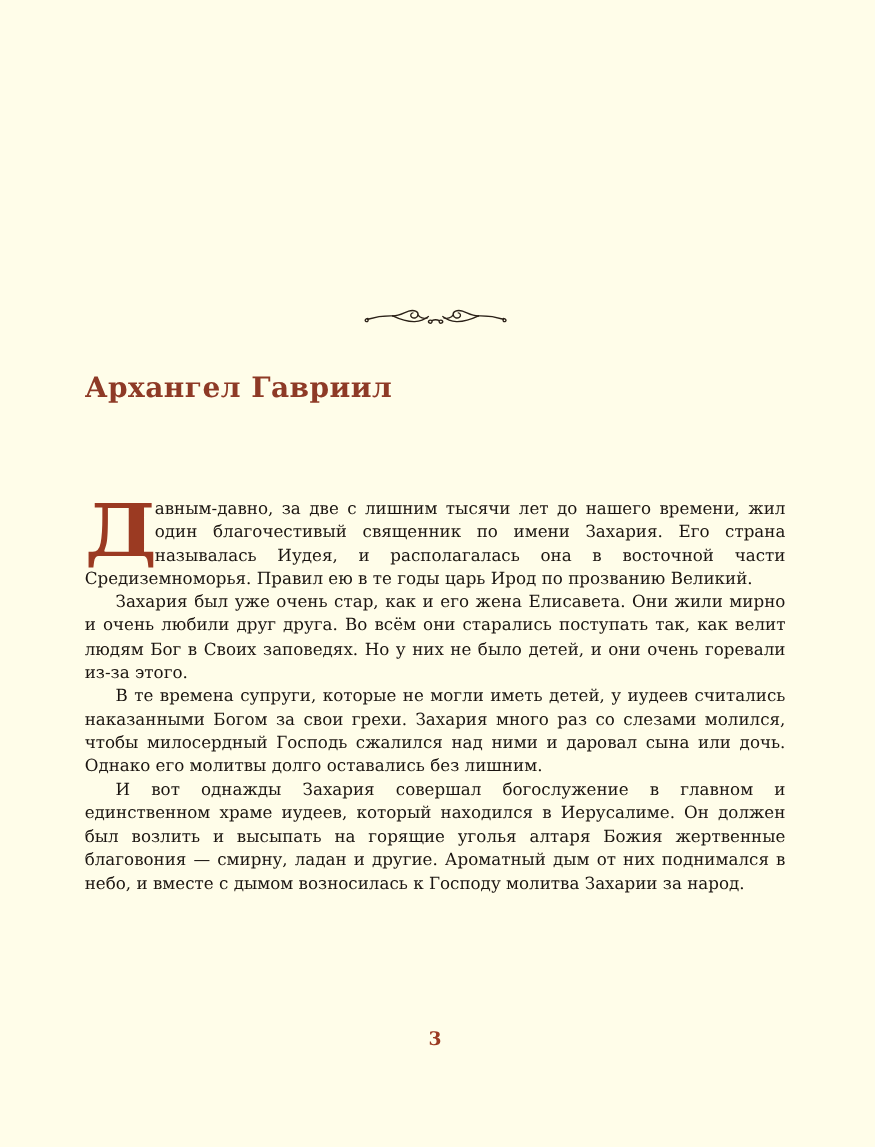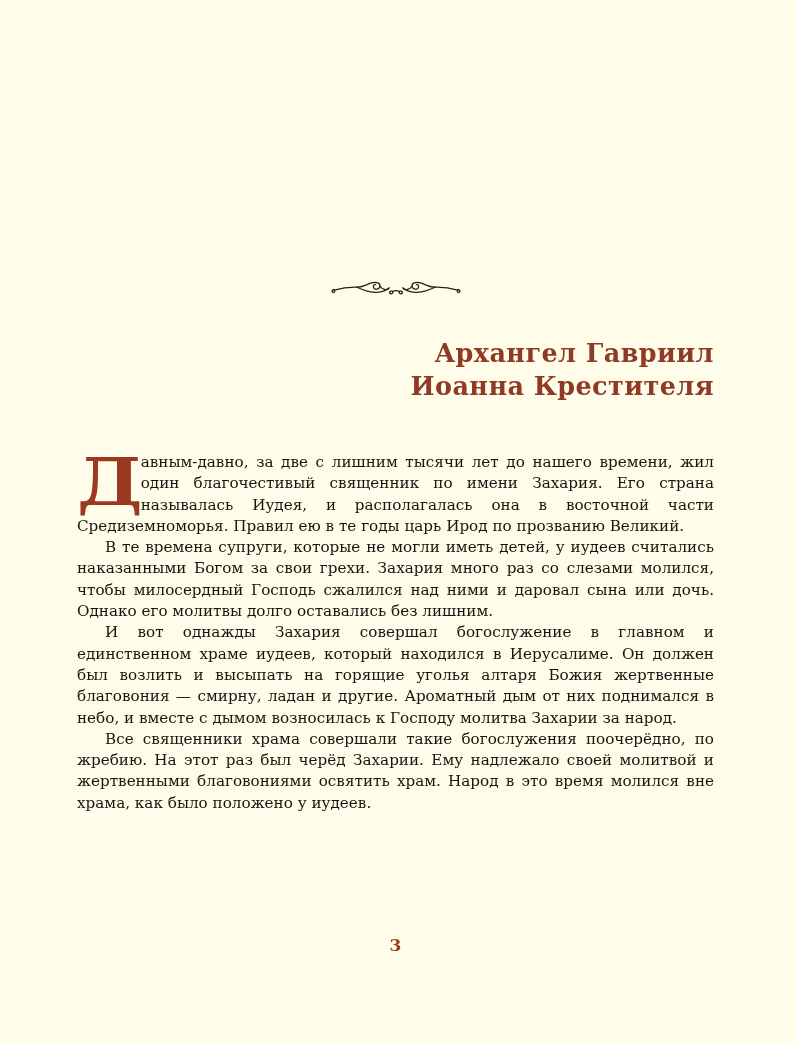--- a/index.html
+++ b/index.html
@@ -43,21 +43,21 @@
   .ornament-wrap svg {
     display: inline-block;
   }
 
   
   .title {
     position: absolute;
     left: 0;
     top: 320px;
     width: 637px;
-    text-align: right;
+    text-align: left;
     color: #8e3a26;
     font-family: "DejaVu Serif", "Liberation Serif", serif;
     font-weight: 700;
     font-size: 25.5px;
     line-height: 33px;
     letter-spacing: 0.4px;
     text-rendering: optimizeLegibility;
   }
   .title-line {
     display: block;
@@ -145,32 +145,31 @@
 
           <path d="M128.6 12.2 C122 10.2 114 9.0 106 9.2"></path>
 
           <path d="M128.5 11.5 C131 11.5 131.8 13.6 130.1 14.3 C128.8 14.8 127.8 13.3 128.6 12.2"></path>
         </g>
       </svg>
     </div>
 
     <h1 class="title">
       <span class="title-line">Архангел Гавриил</span>
-      <span class="title-line">Иоанна Крестителя</span>
     </h1>
 
     <div class="body-text">
 
       <p class="para first"><span class="dropcap">Д</span><span>авным-давно, за две с лишним тысячи лет до нашего времени, жил один благочестивый священник по имени Захария. Его страна называлась Иудея, и располагалась она в восточной части Средиземноморья. Правил ею в те годы царь Ирод по прозванию Великий.</span></p>
 
+      <p class="para">Захария был уже очень стар, как и его жена Елисавета. Они жили мирно и очень любили друг друга. Во всём они старались поступать так, как велит людям Бог в Своих заповедях. Но у них не было детей, и они очень горевали из-за этого.</p>
 
       <p class="para">В те времена супруги, которые не могли иметь детей, у иудеев считались наказанными Богом за свои грехи. Захария много раз со слезами молился, чтобы милосердный Господь сжалился над ними и даровал сына или дочь. Однако его молитвы долго оставались без лишним.</p>
 
       <p class="para">И вот однажды Захария совершал богослужение в главном и единственном храме иудеев, который находился в Иерусалиме. Он должен был возлить и высыпать на горящие уголья алтаря Божия жертвенные благовония — смирну, ладан и другие. Ароматный дым от них поднимался в небо, и вместе с дымом возносилась к Господу молитва Захарии за народ.</p>
 
-      <p class="para">Все священники храма совершали такие богослужения поочерёдно, по жребию. На этот раз был черёд Захарии. Ему надлежало своей молитвой и жертвенными благовониями освятить храм. Народ в это время молился вне храма, как было положено у иудеев.</p>
 
     </div>
 
     <div class="folio">3</div>
 
   </div>
 </div>
 
 </body></html>

